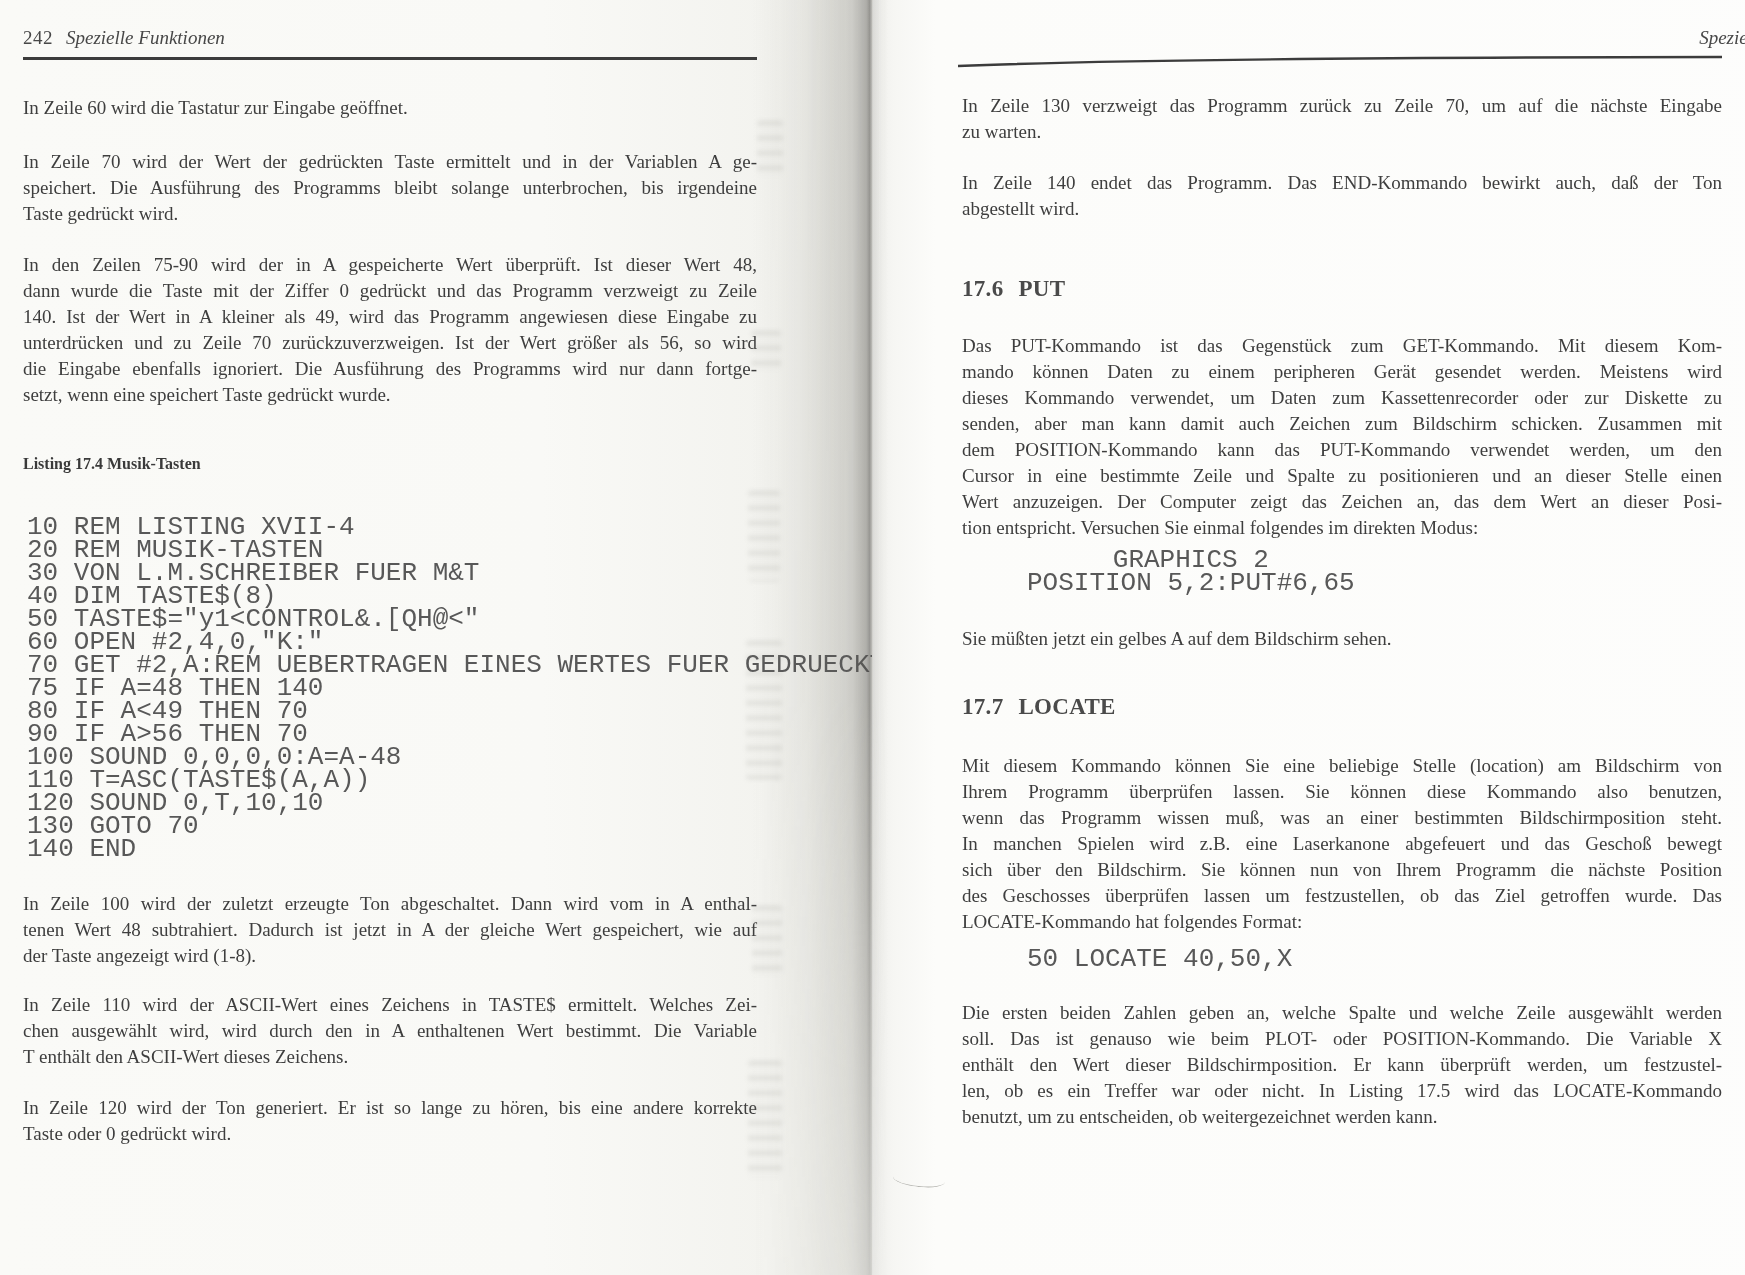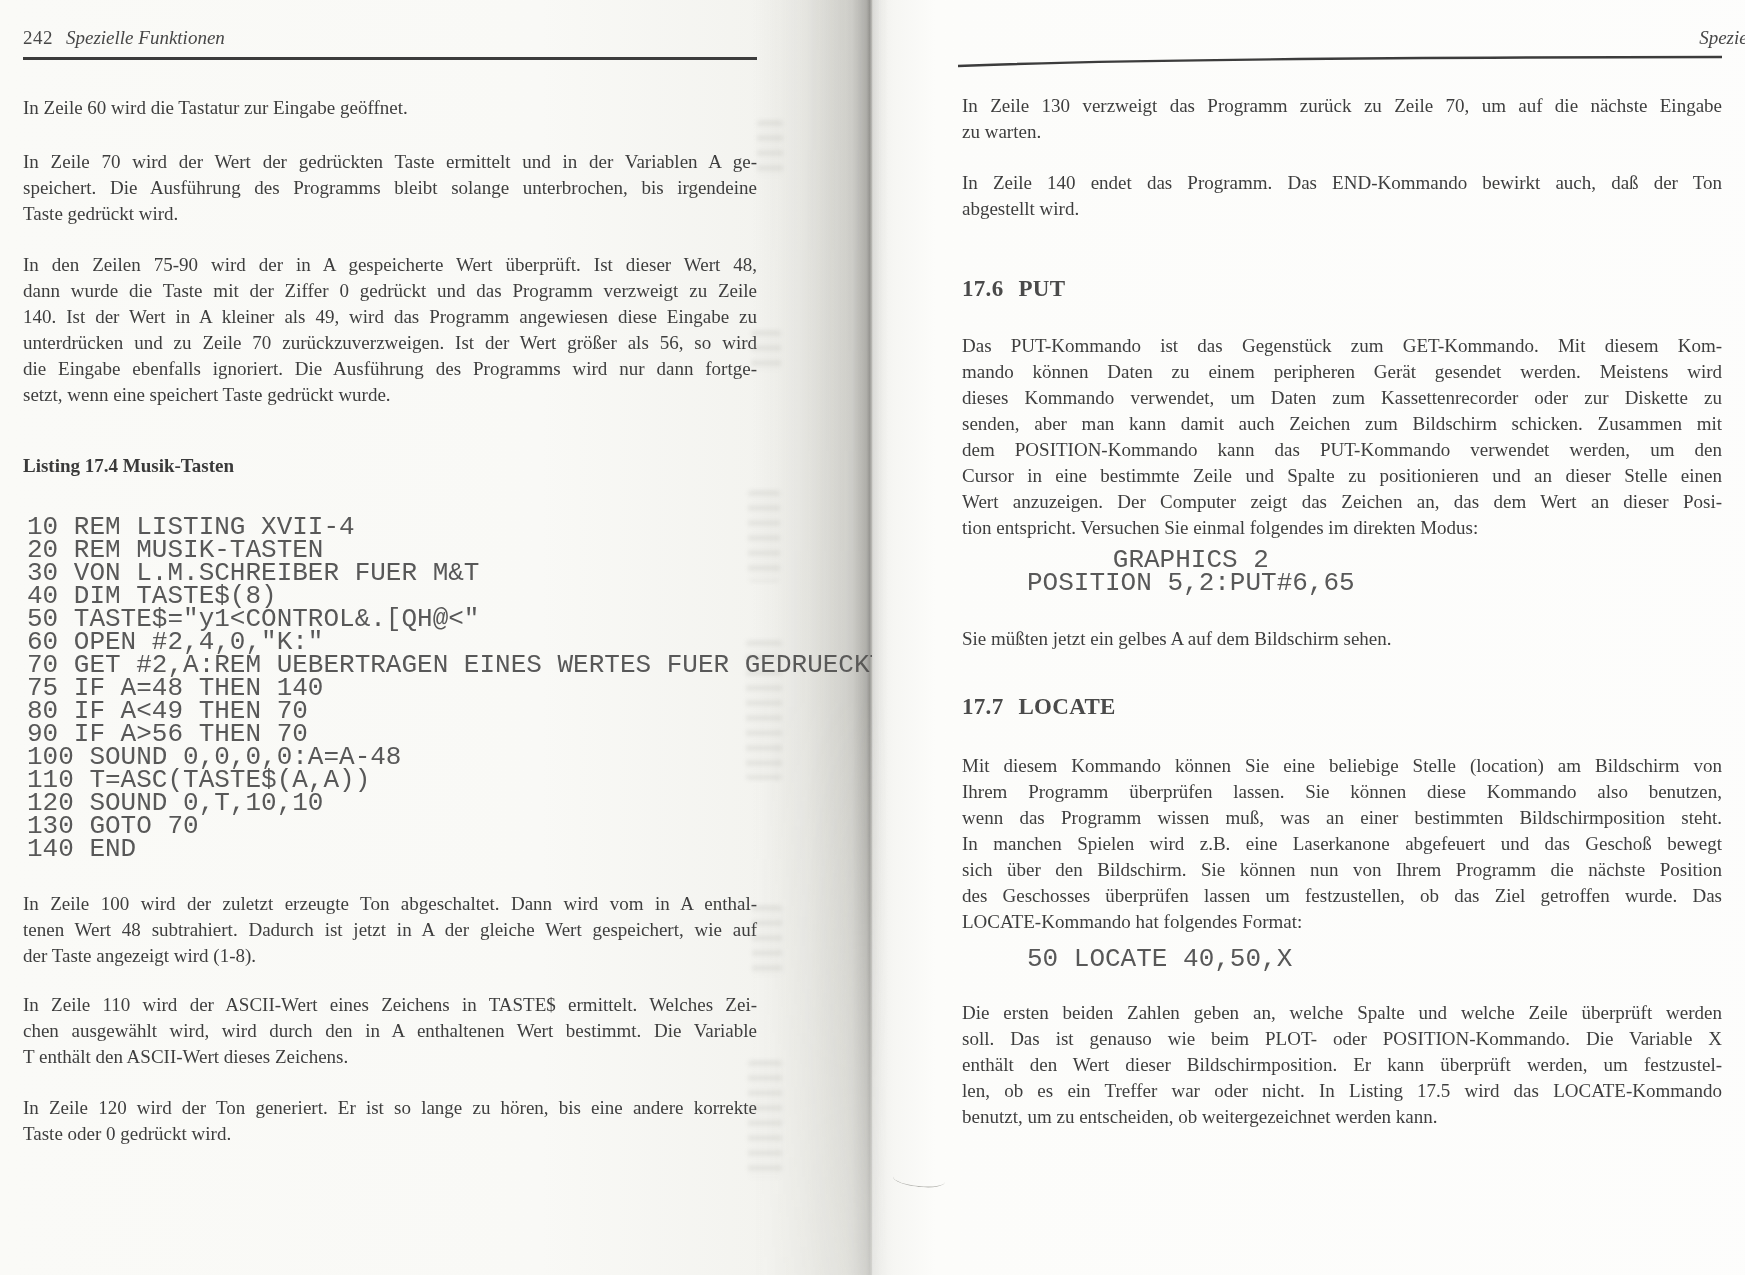--- a/index.html
+++ b/index.html
@@ -40,21 +40,21 @@
 
   .rule { position:absolute; height:2.5px; background:#3c3c3c; }
 
   .body-text { font-size:19px; line-height:26px; color:#3e3e3e; }
   .col-l { left:23px; width:734px; }
   .col-r { left:90px; width:760px; }
 
   .jpara .tline { text-align:justify; text-align-last:justify; white-space:normal; }
   .jpara .tline:last-child { text-align-last:left; }
 
-  .caption { font-weight:bold; font-size:19px; color:#3a3a3a; }
+  .caption { font-weight:bold; font-size:16px; color:#3a3a3a; }
 
   .section-heading { font-weight:bold; font-size:23px; color:#4a4a4a; letter-spacing:0.3px; white-space:nowrap; }
   .section-heading .sh-title { margin-left:15px; }
 
   .code { font-family:Liberation Mono, monospace; font-size:26px; line-height:23px;
           color:#585858; }
   .code .cline { white-space:pre; }
 
   .smudge { position:absolute; filter:blur(2px); opacity:0.35; border-radius:4px;
     background:repeating-linear-gradient(180deg,
@@ -192,21 +192,21 @@
         <div class="tline">sich über den Bildschirm. Sie können nun von Ihrem Programm die nächste Position</div>
         <div class="tline">des Geschosses überprüfen lassen um festzustellen, ob das Ziel getroffen wurde. Das</div>
         <div class="tline">LOCATE-Kommando hat folgendes Format:</div>
       </div>
 
     <div class="block code" style="left:155px; top:948px;">
         <div class="cline">50 LOCATE 40,50,X</div>
       </div>
 
     <div class="block body-text jpara col-r" style="top:1000px;">
-        <div class="tline">Die ersten beiden Zahlen geben an, welche Spalte und welche Zeile überprüft werden</div>
+        <div class="tline">Die ersten beiden Zahlen geben an, welche Spalte und welche Zeile ausgewählt werden</div>
         <div class="tline">soll. Das ist genauso wie beim PLOT- oder POSITION-Kommando. Die Variable X</div>
         <div class="tline">enthält den Wert dieser Bildschirmposition. Er kann überprüft werden, um festzustel-</div>
         <div class="tline">len, ob es ein Treffer war oder nicht. In Listing 17.5 wird das LOCATE-Kommando</div>
         <div class="tline">benutzt, um zu entscheiden, ob weitergezeichnet werden kann.</div>
       </div>
   </section>
 
   <div class="gutter-shadow"></div>
 
   <div class="smudge" style="left:757px; top:120px;  width:26px; height:58px;"></div>

